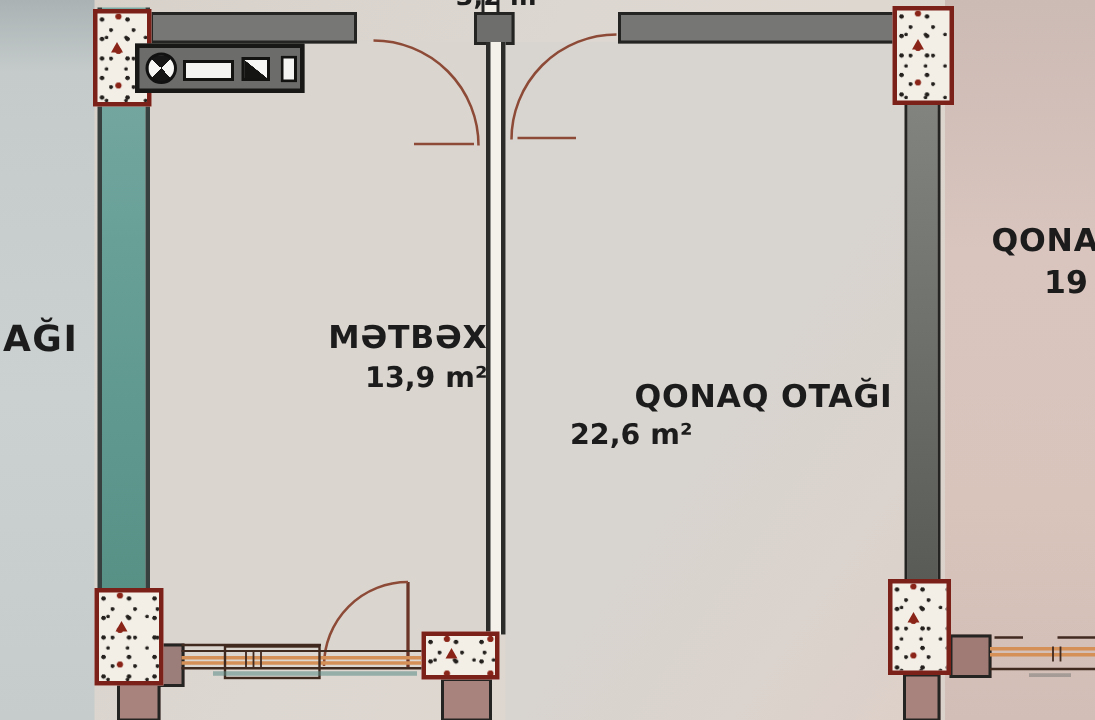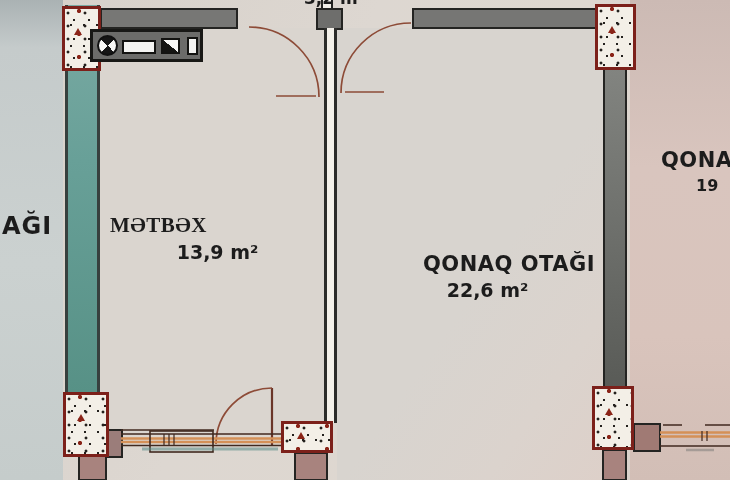--- a/index.html
+++ b/index.html
@@ -67,26 +67,26 @@
   .appl-sink{left:122px;top:40px;width:34px;height:14px;background:#f4f4f2;border:2px solid #131311;}
   .appl-halfsq{left:161px;top:38px;width:19px;height:16px;border:2px solid #131311;
     background:linear-gradient(to bottom left,#f7f7f5 49.5%,#141412 50.5%);}
   .appl-panel{left:187px;top:37px;width:11px;height:18px;background:#f4f4f2;border:2px solid #131311;}
 
   
   .overlay{left:0;top:0;width:730px;height:480px;pointer-events:none;}
 
   
   .lbl{font-weight:700;white-space:nowrap;}
-  .lbl-kitchen-name{left:110px;top:213px;width:215px;font-size:21px;text-align:left;letter-spacing:.5px;font-family:Liberation Serif, serif;}
-  .lbl-kitchen-area{left:110px;top:241px;width:215px;font-size:19px;text-align:center;}
+  .lbl-kitchen-name{left:110px;top:213px;width:215px;font-size:21px;text-align:right;letter-spacing:.5px;}
+  .lbl-kitchen-area{left:110px;top:241px;width:215px;font-size:19px;text-align:right;}
   .lbl-living-name{left:380px;top:252px;width:215px;font-size:21px;text-align:right;letter-spacing:.5px;}
-  .lbl-living-area{left:380px;top:279px;width:215px;font-size:19px;text-align:center;}
+  .lbl-living-area{left:380px;top:279px;width:215px;font-size:19px;text-align:left;}
   .lbl-right-name{left:661px;top:148px;font-size:21px;letter-spacing:.5px;}
-  .lbl-right-area{left:696px;top:176px;font-size:16px;}
+  .lbl-right-area{left:696px;top:176px;font-size:21px;}
   .lbl-left{left:2px;top:212px;font-size:24px;letter-spacing:1px;}
   .lbl-hall-area{left:297px;top:-12px;width:75px;font-size:17px;text-align:center;}
 </style>
 </head>
 <body>
 
 <div id="plan">
 
   <div class="region-left"></div>
   <div class="region-right"></div>

